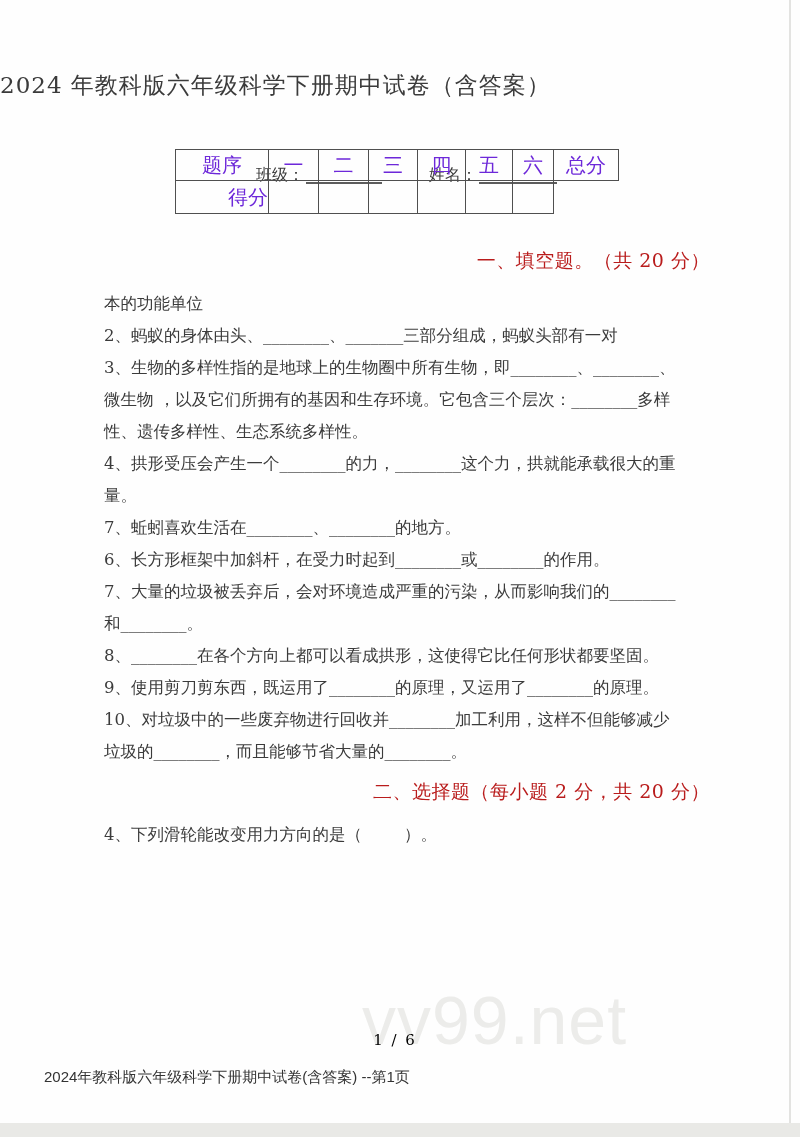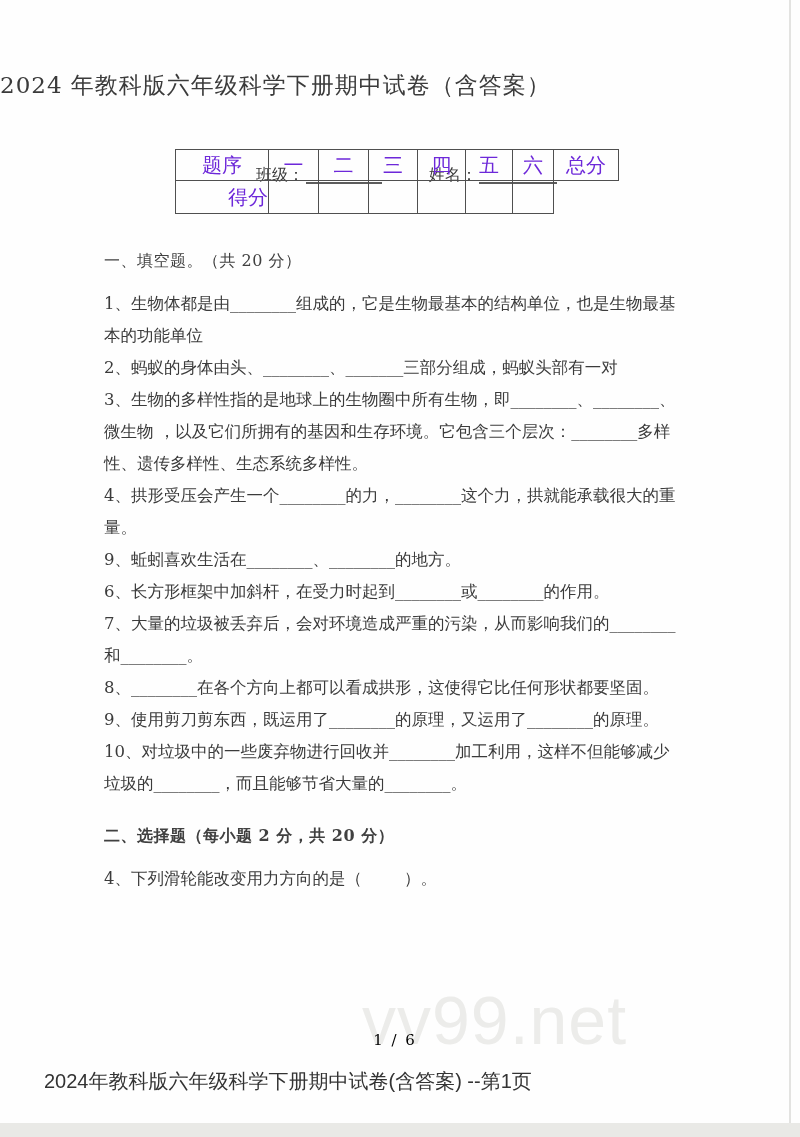--- a/index.html
+++ b/index.html
@@ -39,43 +39,43 @@
     border:1.5px solid #4f4f4f;text-align:center;vertical-align:middle;
     padding:0;overflow:hidden;
   }
   tr.score-header-row td{height:30px;}
   tr.score-value-row td{height:32px;text-align:right;}
 
   .content{
     position:absolute;left:104px;top:246px;width:606px;
   }
   .sec-heading{
-    font-size:16px;font-weight:500;line-height:29px;
-    margin:0 0 13px 0;color:#404040;white-space:pre;letter-spacing:0.5px;
+    font-size:19px;font-weight:500;line-height:29px;
+    margin:0 0 13px 0;color:#b91c1c;white-space:pre;letter-spacing:0.5px;text-align:right;
   }
-  .sec-heading.second{margin-top:21px;font-weight:bold;}
+  .sec-heading.second{margin-top:9px;}
   .q-lines > div{
     font-size:16.5px;line-height:32px;height:32px;
     white-space:pre;color:#3b3b3b;
   }
 
   .watermark{
     position:absolute;left:362px;top:986px;z-index:0;
     font-family:"Liberation Sans","DejaVu Sans",sans-serif;
     font-weight:400;font-size:68px;letter-spacing:1px;
     color:#ececea;line-height:1;
   }
   .page-indicator{
     position:absolute;top:1031px;left:0;width:790px;z-index:1;
     text-align:center;font-size:15px;letter-spacing:2px;color:#000000;
   }
   .doc-footer{
     position:absolute;left:44px;top:1068px;z-index:1;
     font-family:"Liberation Sans","DejaVu Sans",sans-serif;
-    font-size:20px;font-weight:500;color:#333333;white-space:pre;
+    font-size:15px;font-weight:500;color:#333333;white-space:pre;
   }
 </style>
 </head>
 <body>
 
 <div class="page">
 
   <div class="doc-title">2024 年教科版六年级科学下册期中试卷（含答案）</div>
 
   <div class="meta-row">
@@ -112,29 +112,28 @@
         <td></td>
         <td></td>
         <td></td>
       </tr>
     </tbody>
   </table>
 
   <div class="content">
     <div class="sec-heading">一、填空题。（共 20 分）</div>
     <div class="q-lines">
-        <div>1、生物体都是由________组成的，它是生物最基本的结构单位，也是生物最基</div>
         <div>本的功能单位</div>
         <div>2、蚂蚁的身体由头、________、_______三部分组成，蚂蚁头部有一对</div>
         <div>3、生物的多样性指的是地球上的生物圈中所有生物，即________、________、</div>
         <div>微生物 ，以及它们所拥有的基因和生存环境。它包含三个层次：________多样</div>
         <div>性、遗传多样性、生态系统多样性。</div>
         <div>4、拱形受压会产生一个________的力，________这个力，拱就能承载很大的重</div>
         <div>量。</div>
-        <div>9、蚯蚓喜欢生活在________、________的地方。</div>
+        <div>7、蚯蚓喜欢生活在________、________的地方。</div>
         <div>6、长方形框架中加斜杆，在受力时起到________或________的作用。</div>
         <div>7、大量的垃圾被丢弃后，会对环境造成严重的污染，从而影响我们的________</div>
         <div>和________。</div>
         <div>8、________在各个方向上都可以看成拱形，这使得它比任何形状都要坚固。</div>
         <div>9、使用剪刀剪东西，既运用了________的原理，又运用了________的原理。</div>
         <div>10、对垃圾中的一些废弃物进行回收并________加工利用，这样不但能够减少</div>
         <div>垃圾的________，而且能够节省大量的________。</div>
       </div>
 
     <div class="sec-heading second">二、选择题（每小题 2 分，共 20 分）</div>

